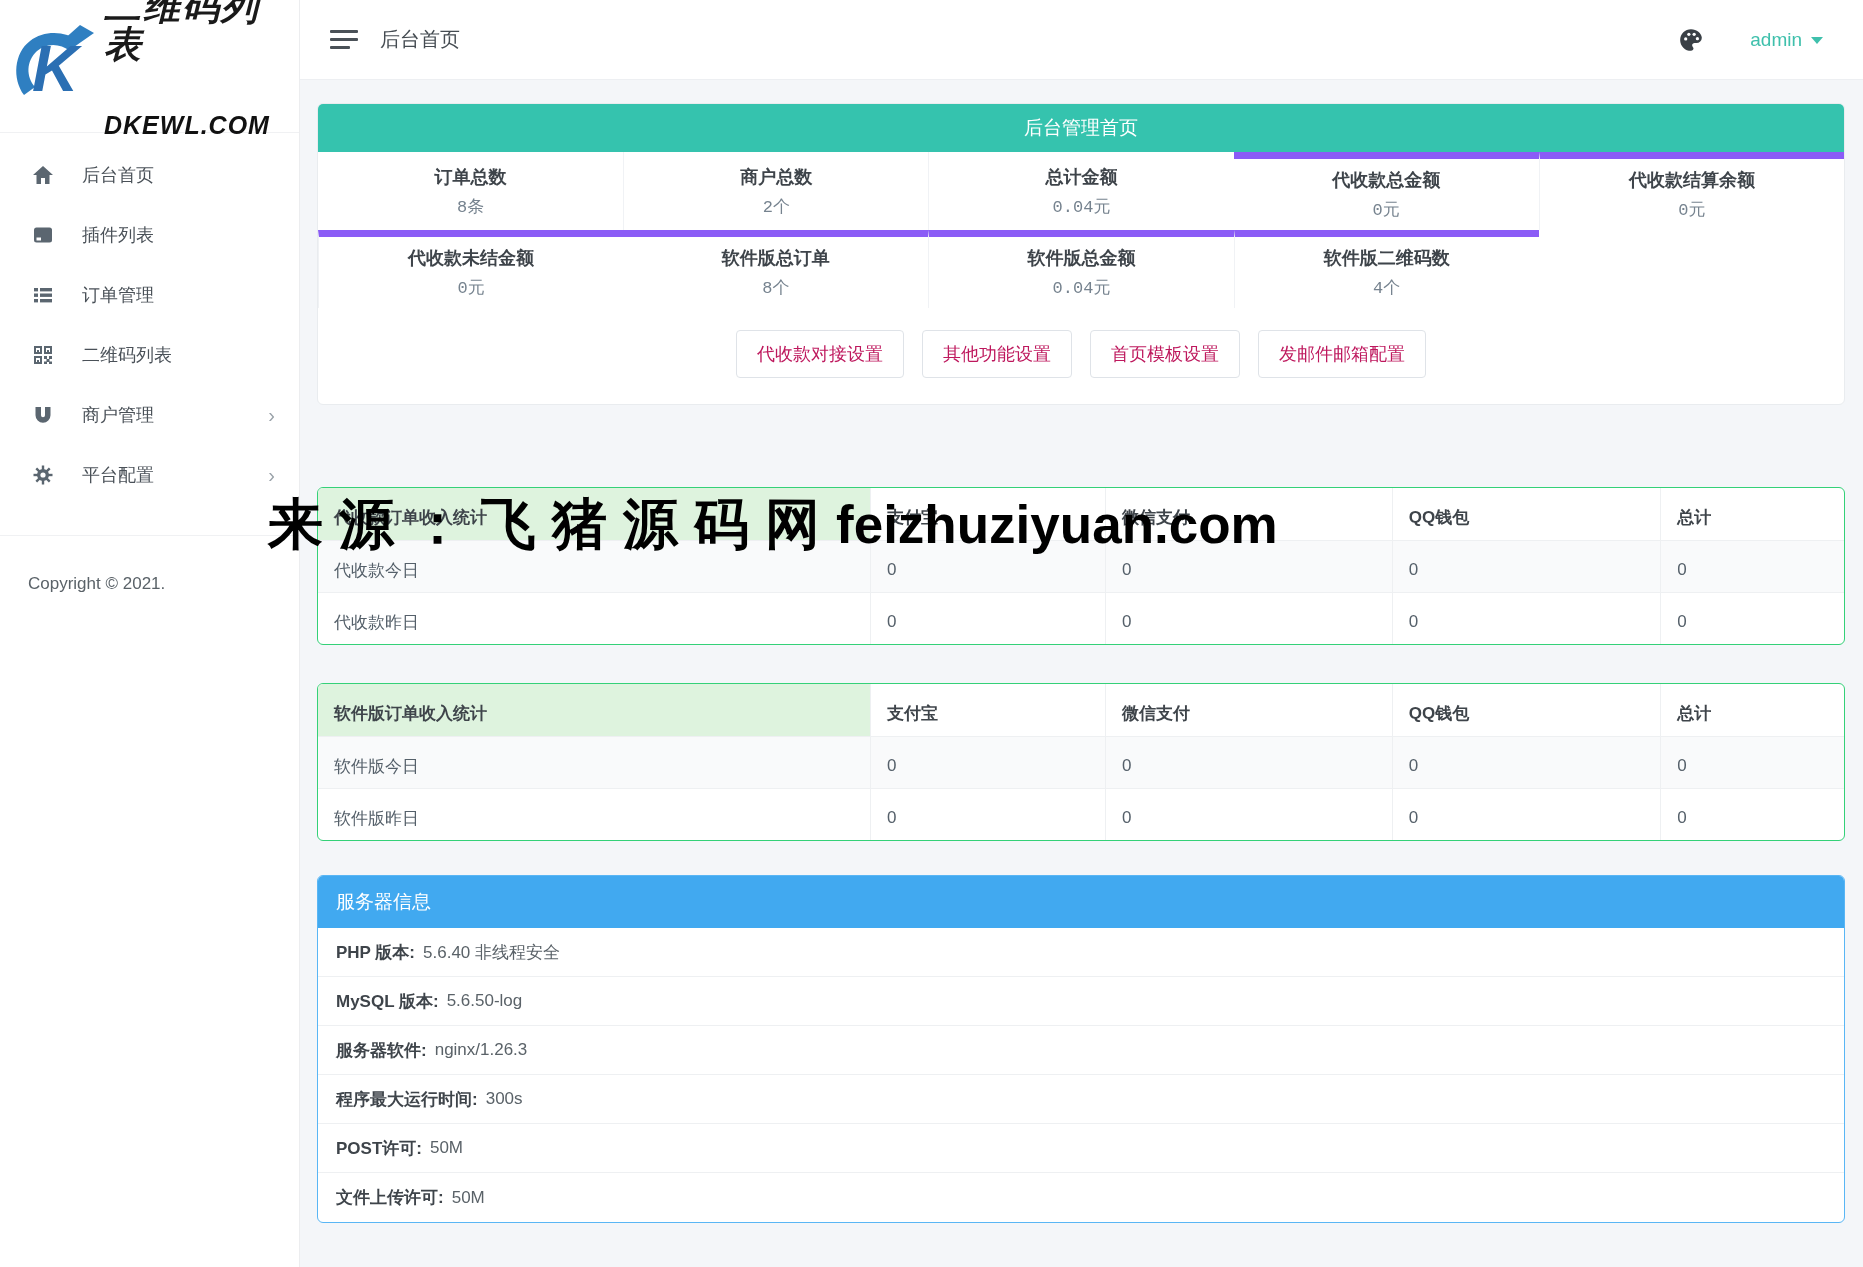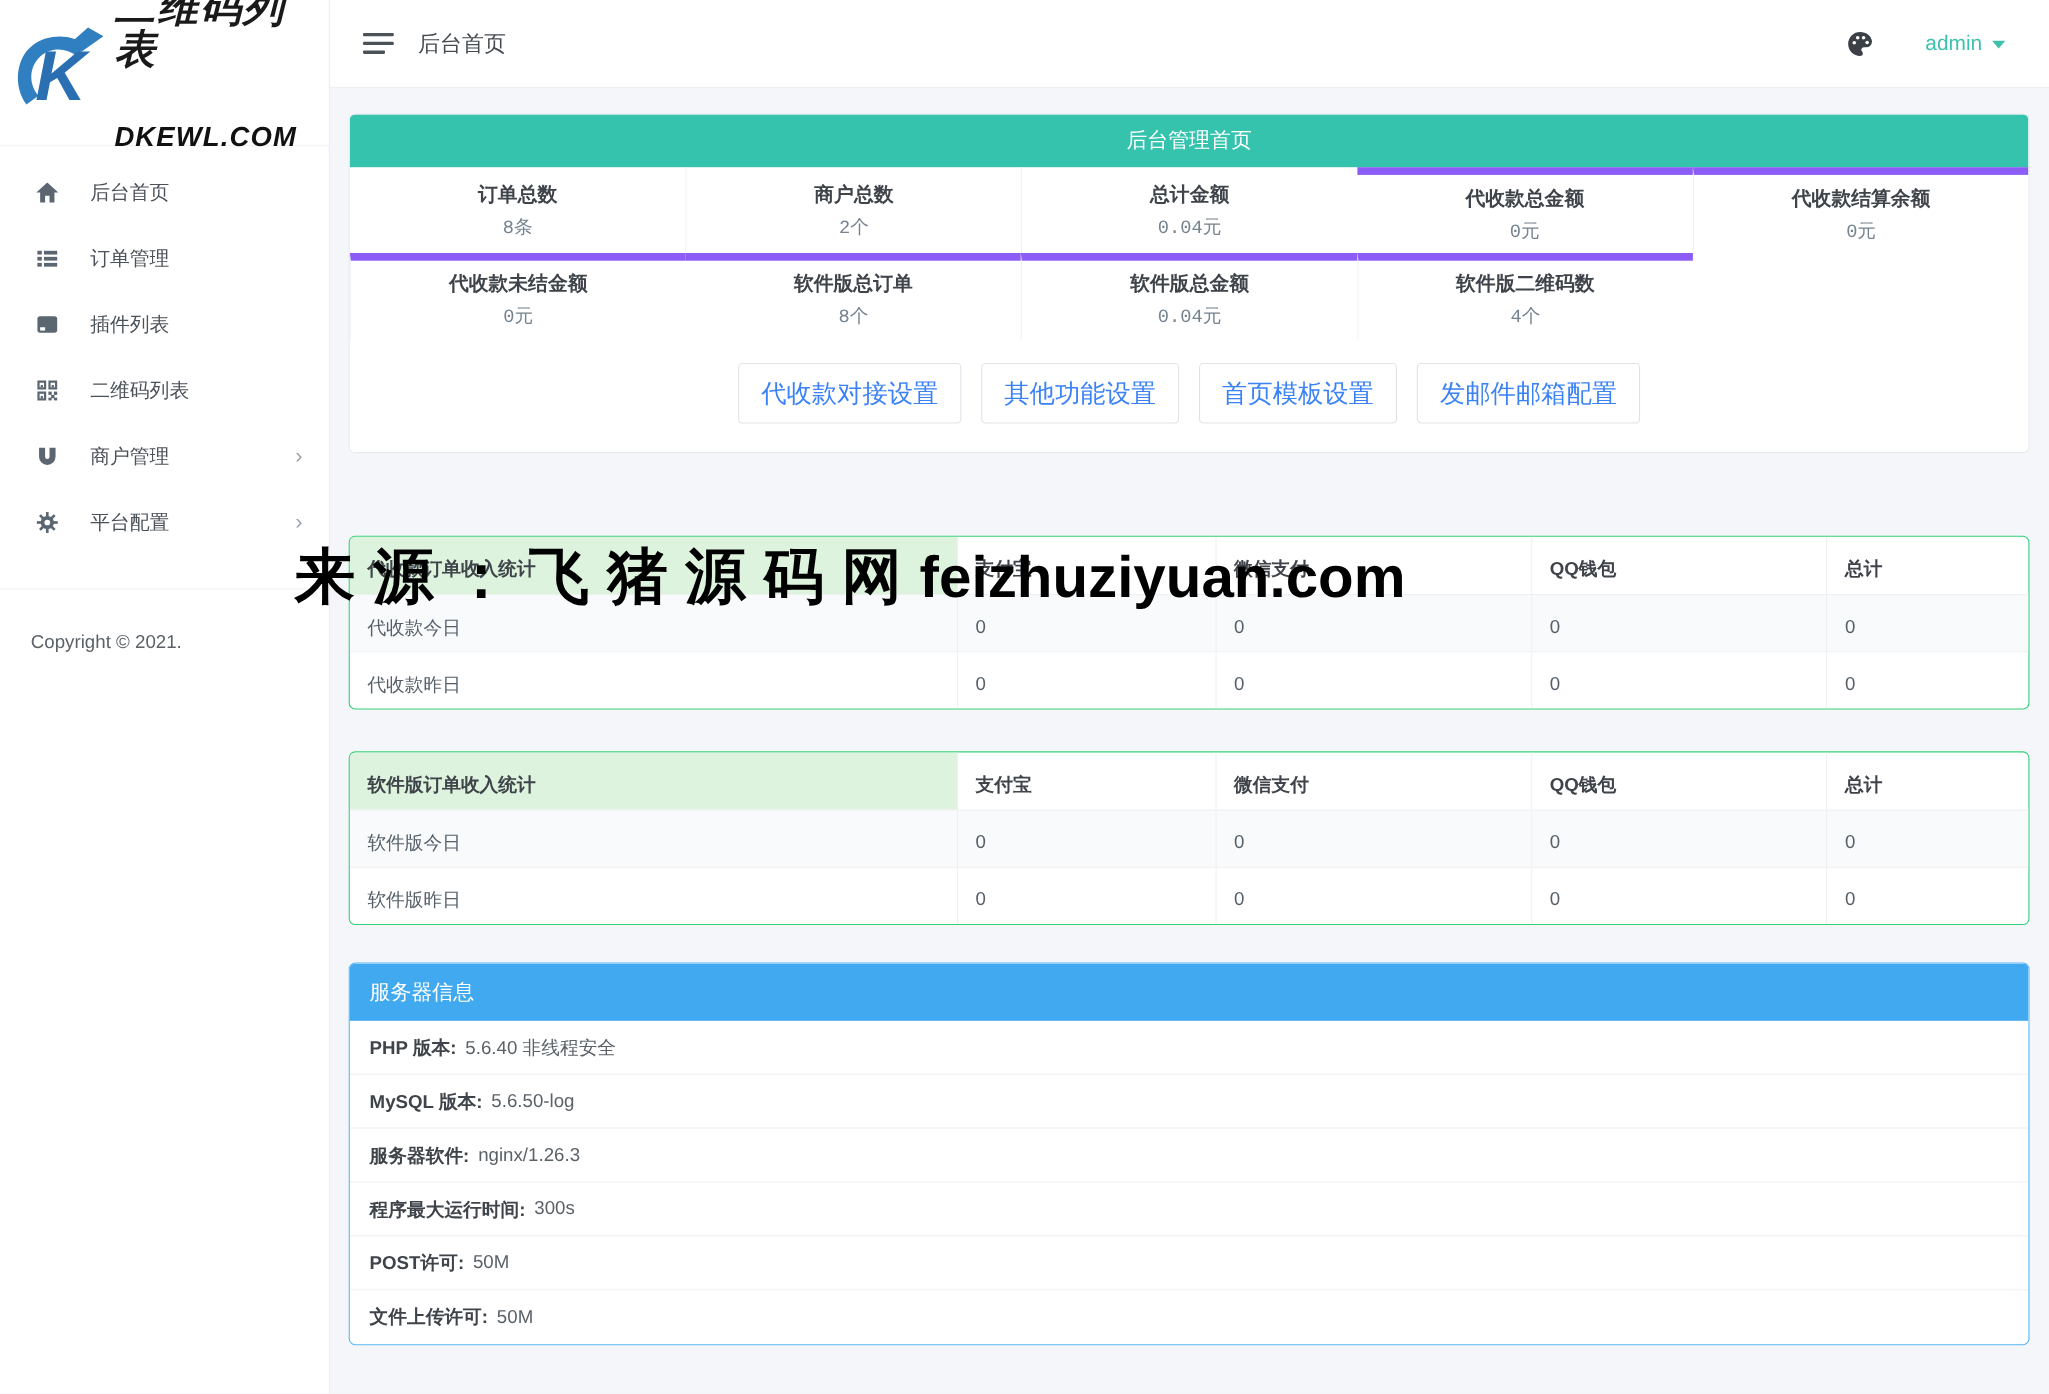--- a/index.html
+++ b/index.html
@@ -38,21 +38,21 @@
 
   .main-card { position:absolute; left:17px; top:23px; width:1528px; background:#fff; border-radius:6px; border:1px solid #e9ecef; overflow:hidden; }
   .main-card-header { height:48px; background:#35c3ae; color:#fff; font-size:19px; display:flex; align-items:center; justify-content:center; }
   .stats-grid { display:grid; grid-template-columns:1fr 1fr 1fr 1fr 1fr;font-family:Liberation Mono, monospace; }
   .stat-cell { height:78px; display:flex; flex-direction:column; align-items:center; justify-content:center; gap:6px; }
   .stat-cell:nth-child(3n+2), .stat-cell:nth-child(3n) { border-left:1px solid #f0f2f5; }
   .stat-cell:nth-child(n+4) { border-top:7px solid #8b5cf6; }
   .stat-label { font-size:18px; font-weight:bold; color:#3e444a; }
   .stat-value { font-size:17px; color:#76838f; }
   .actions-row { display:flex; justify-content:center; gap:18px; padding:22px 0 26px; }
-  .action-btn { background:#fff; border:1px solid #dfe3e8; border-radius:4px; padding:11px 20px; font-size:23px; color:#3b82f6; cursor:pointer; font-family:inherit; }
+  .action-btn { background:#fff; border:1px solid #dfe3e8; border-radius:4px; padding:11px 20px; font-size:18px; color:#be185d; cursor:pointer; font-family:inherit; }
 
   
   .table-panel { position:absolute; left:17px; width:1528px; background:#fff; border:1px solid #34d178; border-radius:6px; overflow:hidden; }
   .tp1 { top:407px; }
   .tp2 { top:603px; }
   .itable { width:100%; border-collapse:collapse; table-layout:fixed; }
   .itable col.c0{width:36.2%;} .itable col.c1{width:15.4%;} .itable col.c2{width:18.8%;} .itable col.c3{width:17.6%;} .itable col.c4{width:12%;}
   .itable th, .itable td { text-align:left; padding:8px 0 0 16px; height:52px; font-size:17px; }
   .itable th { font-weight:bold; color:#3e444a; border-bottom:1px solid #eef0f2; }
   .itable th.tp-title { background:#def3de; }
@@ -97,38 +97,38 @@
       <span class="mi-icon">
         <svg width="24" height="24" viewBox="0 0 24 24">
             <path d="M12 3l10 9h-3.5v9H14v-6h-4v6H5.5v-9H2z"></path>
           </svg>
       </span>
       <span class="mi-label">后台首页</span>
     </div>
     <div class="menu-item">
       <span class="mi-icon">
         <svg width="24" height="24" viewBox="0 0 24 24">
+            <rect x="3" y="4.5" width="18" height="15" rx="2.5"></rect>
+            <rect x="5.5" y="14.5" width="4.5" height="3" fill="#fff"></rect>
+          </svg>
+      </span>
+      <span class="mi-label">插件列表</span>
+    </div>
+    <div class="menu-item">
+      <span class="mi-icon">
+        <svg width="24" height="24" viewBox="0 0 24 24">
             <rect x="3" y="5" width="4" height="3.4"></rect>
             <rect x="9" y="5" width="12" height="3.4"></rect>
             <rect x="3" y="10.5" width="4" height="3.4"></rect>
             <rect x="9" y="10.5" width="12" height="3.4"></rect>
             <rect x="3" y="16" width="4" height="3.4"></rect>
             <rect x="9" y="16" width="12" height="3.4"></rect>
           </svg>
       </span>
       <span class="mi-label">订单管理</span>
-    </div>
-    <div class="menu-item">
-      <span class="mi-icon">
-        <svg width="24" height="24" viewBox="0 0 24 24">
-            <rect x="3" y="4.5" width="18" height="15" rx="2.5"></rect>
-            <rect x="5.5" y="14.5" width="4.5" height="3" fill="#fff"></rect>
-          </svg>
-      </span>
-      <span class="mi-label">插件列表</span>
     </div>
     <div class="menu-item">
       <span class="mi-icon">
         <svg width="24" height="24" viewBox="0 0 24 24">
           <path d="M3 3h8v8H3zm2 2v4h4V5z"></path>
             <rect x="6" y="7" width="2" height="2"></rect>
           <path d="M13 3h8v8h-8zm2 2v4h4V5z"></path>
             <rect x="16" y="7" width="2" height="2"></rect>
           <path d="M3 13h8v8H3zm2 2v4h4v-4z"></path>
             <rect x="6" y="17" width="2" height="2"></rect>

